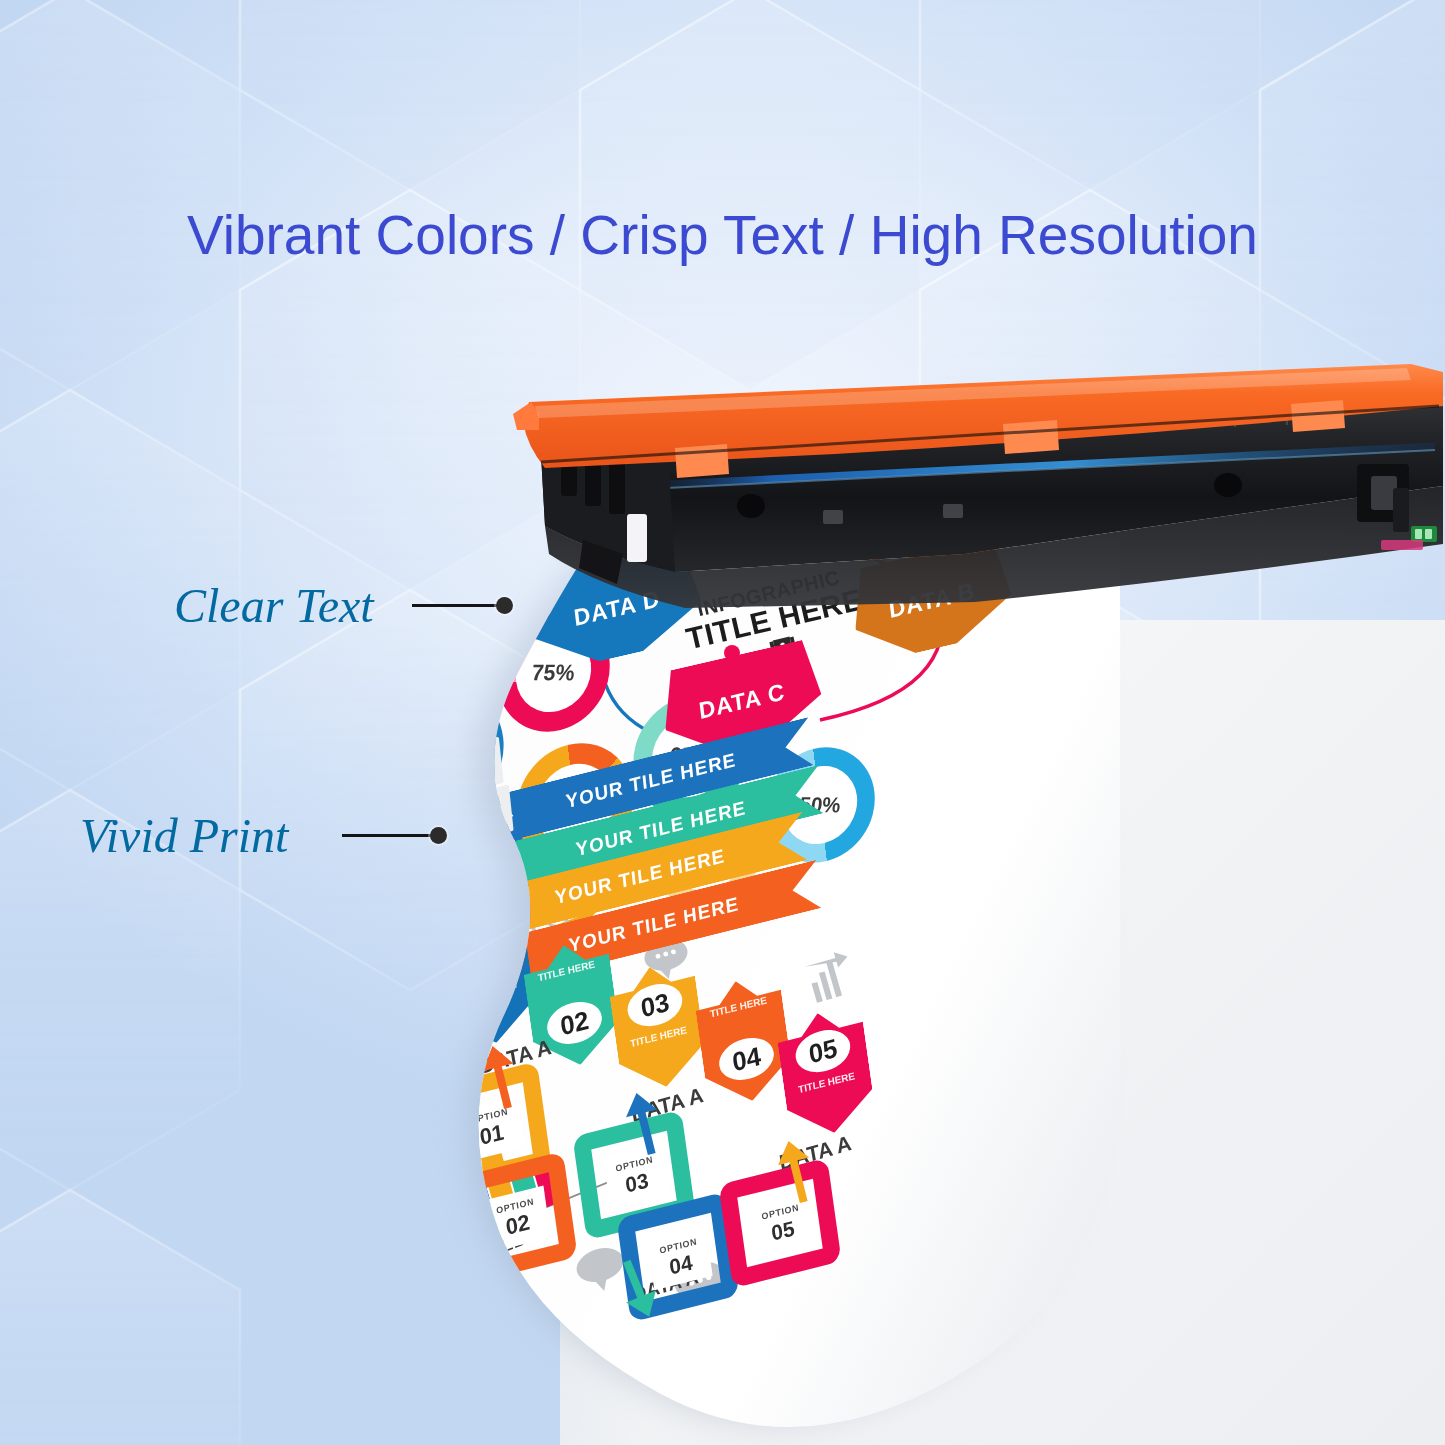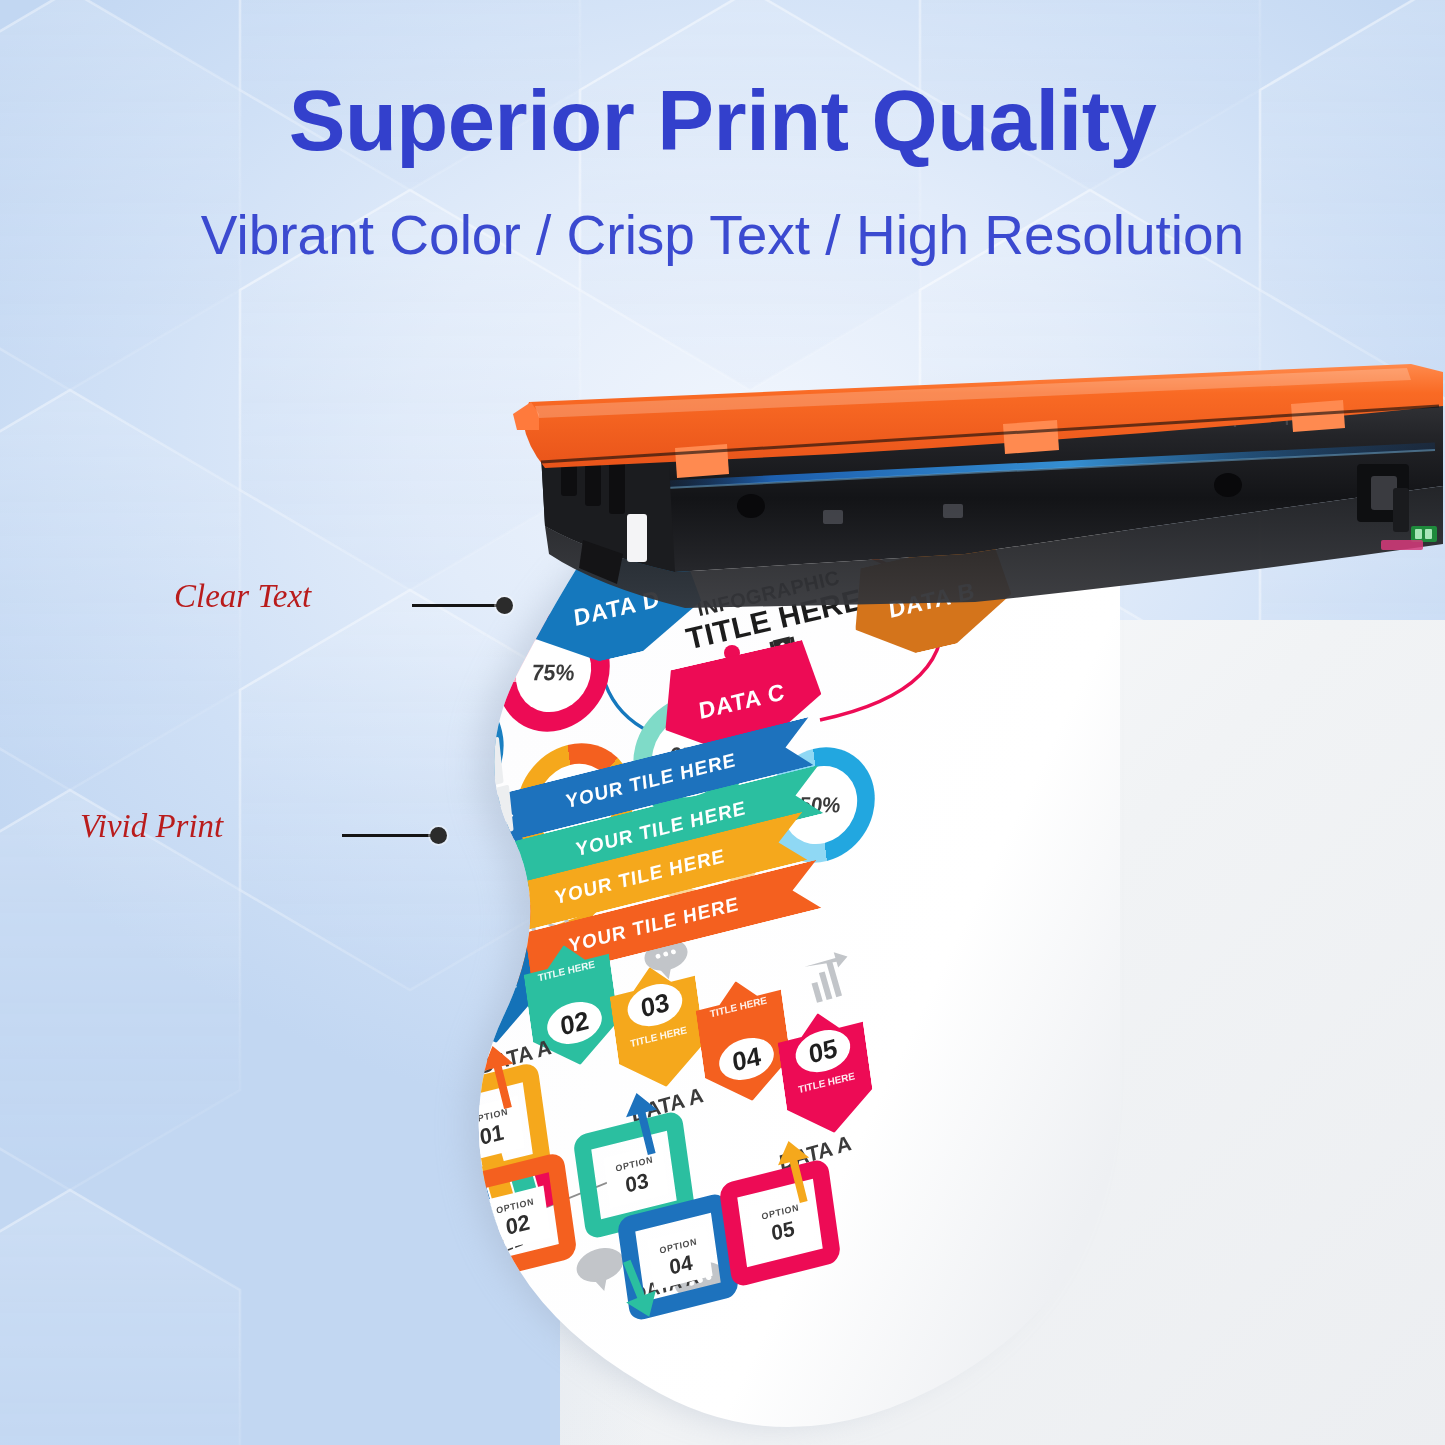--- a/index.html
+++ b/index.html
@@ -88,21 +88,21 @@
     font-family:"Liberation Sans",sans-serif;
     font-weight:400;font-size:55px;line-height:1;
     color:#3b4ad0;letter-spacing:0px;
   }
 
   
   .callout{position:absolute;}
   .callout .ctext{
     position:absolute;white-space:nowrap;
     font-family:"Liberation Serif",serif;font-style:italic;
-    font-size:33px;color:#b91c1c;font-weight:400;
+    font-size:48px;color:#0369a1;font-weight:400;
   }
   .leader{position:absolute;height:3px;background:#141414;}
   .leaderdot{position:absolute;width:17px;height:17px;border-radius:50%;
       background:#2b2b2b;box-shadow:0 0 0 2px rgba(255,255,255,.35);}
 </style>
 </head>
 <body>
 
 <div class="stage">
 
@@ -654,22 +654,21 @@
       <path fill="#ff8a50" d="M170,90 L222,86 L224,116 L172,120 Z"></path>
       <path fill="#ff8a50" d="M498,66 L552,62 L554,92 L500,96 Z"></path>
       <path fill="#ff8a50" d="M786,46 L838,42 L840,70 L788,74 Z"></path>
 
       <path fill="#ffffff" opacity=".22" d="M30,48 L902,10 L906,22 L34,60 Z"></path>
 
       <path d="M36,104 L934,48" stroke="#0a0a0c" stroke-width="3" opacity=".6" fill="none"></path>
     </svg>
   </div>
 
-  <div class="title">Superior Print Quality</div>
-  <div class="subtitle">Vibrant Color / Crisp Text / High Resolution</div>
+  <div class="subtitle">Vibrant Colors / Crisp Text / High Resolution</div>
 
   <div class="callout">
     <span class="ctext" style="left:174px;top:578px;">Clear Text</span>
     <div class="leader" style="left:412px;top:604px;width:88px;"></div>
     <div class="leaderdot" style="left:496px;top:597px;"></div>
   </div>
 
   <div class="callout">
     <span class="ctext" style="left:80px;top:808px;">Vivid Print</span>
     <div class="leader" style="left:342px;top:834px;width:92px;"></div>

